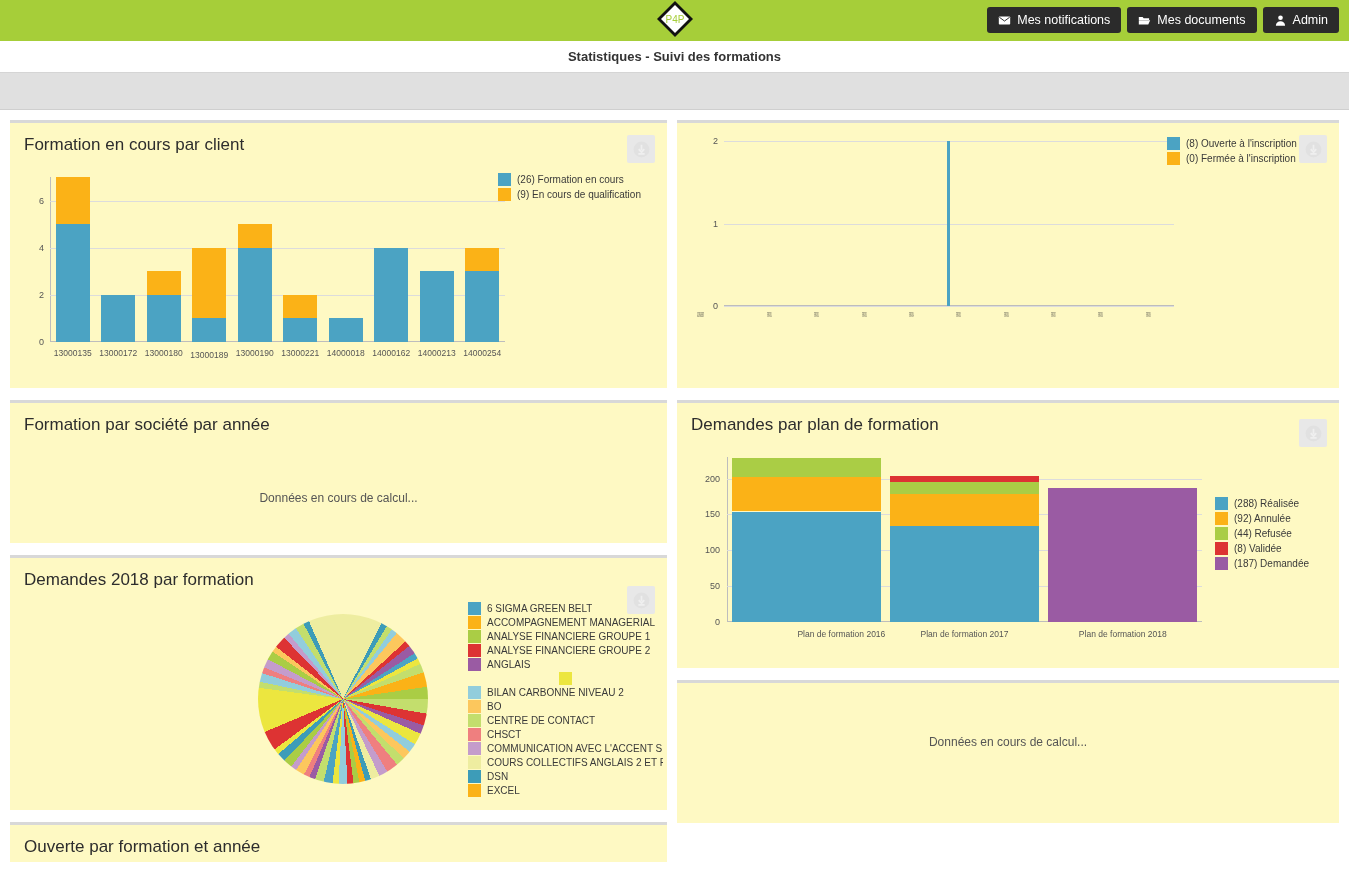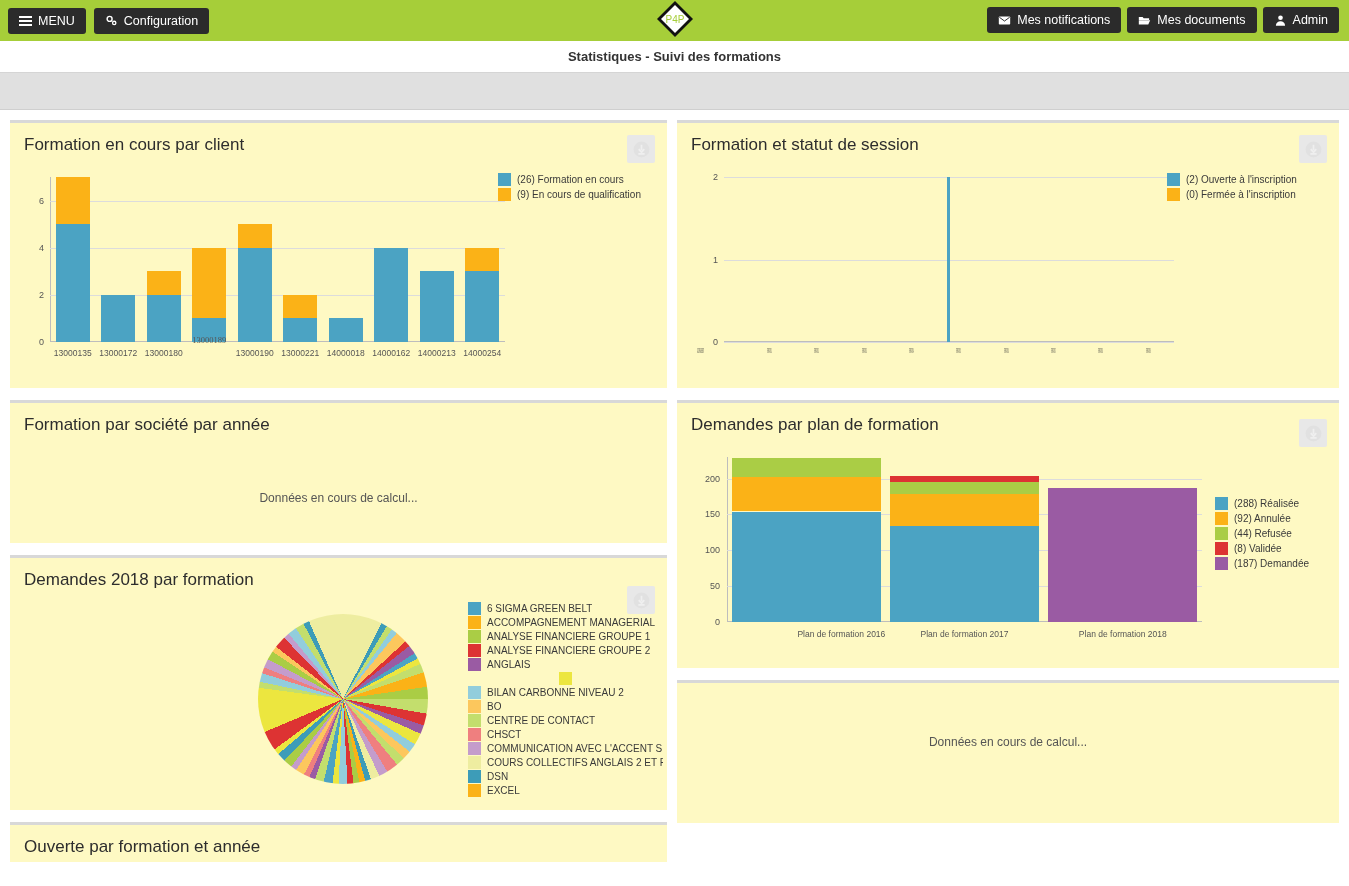--- a/index.html
+++ b/index.html
@@ -178,35 +178,20 @@
     line-height: 10px;
   }
 
   .pie-wrap { position: absolute; }
   .pie { border-radius: 50%; }
 </style>
 </head>
 <body>
 
 <div class="topbar">
-  <div class="topbar-left">
-    <button class="btn-dark">
-      <span class="ic-burger">
-          <i></i>
-        </span>
-      <span>MENU</span>
-    </button>
-    <button class="btn-dark">
-      <svg class="ic" viewBox="0 0 24 24">
-        <circle cx="8.5" cy="9" r="4.6" fill="none" stroke="#fff" stroke-width="2.6"></circle>
-        <circle cx="17" cy="16.5" r="3.1" fill="none" stroke="#fff" stroke-width="2.4"></circle>
-      </svg>
-      <span>Configuration</span>
-    </button>
-  </div>
 
   <div class="logo">
     <svg viewBox="0 0 44 44" width="44" height="44">
       <polygon points="22,3 40,21 22,39 4,21" fill="#111111"></polygon>
       <polygon points="22,7 36,21 22,35 8,21" fill="#ffffff"></polygon>
       <text x="22" y="25" font-size="10" font-family="Liberation Sans, sans-serif" fill="#a6ce39" text-anchor="middle">P4P</text>
     </svg>
   </div>
 
   <div class="topbar-right">
@@ -269,21 +254,21 @@
           <div class="xtick" style="left: 75.5px; top: 181px; width: 45.5px;">13000172</div>
           <div class="bar" style="left: 126.915px; width: 33.67px; top: 104.286px; height: 70.7143px;">
             <div class="seg" style="top: 0px; height: 23.5714px; background: rgb(251, 178, 23);"></div>
             <div class="seg" style="top: 23.5714px; height: 47.1429px; background: rgb(75, 163, 195);"></div>
           </div>
           <div class="xtick" style="left: 121px; top: 181px; width: 45.5px;">13000180</div>
           <div class="bar" style="left: 172.415px; width: 33.67px; top: 80.7143px; height: 94.2857px;">
             <div class="seg" style="top: 0px; height: 70.7143px; background: rgb(251, 178, 23);"></div>
             <div class="seg" style="top: 70.7143px; height: 23.5714px; background: rgb(75, 163, 195);"></div>
           </div>
-          <div class="xtick" style="left: 166.5px; top: 168px; width: 45.5px; font-family: Liberation Serif, serif;">13000189</div>
+          <div class="xtick" style="left: 166.5px; top: 183px; width: 45.5px;">13000189</div>
           <div class="bar" style="left: 217.915px; width: 33.67px; top: 57.1429px; height: 117.857px;">
             <div class="seg" style="top: 0px; height: 23.5714px; background: rgb(251, 178, 23);"></div>
             <div class="seg" style="top: 23.5714px; height: 94.2857px; background: rgb(75, 163, 195);"></div>
           </div>
           <div class="xtick" style="left: 212px; top: 181px; width: 45.5px;">13000190</div>
           <div class="bar" style="left: 263.415px; width: 33.67px; top: 127.857px; height: 47.1429px;">
             <div class="seg" style="top: 0px; height: 23.5714px; background: rgb(251, 178, 23);"></div>
             <div class="seg" style="top: 23.5714px; height: 23.5714px; background: rgb(75, 163, 195);"></div>
           </div>
           <div class="xtick" style="left: 257.5px; top: 181px; width: 45.5px;">13000221</div>
@@ -396,21 +381,20 @@
     </div>
 
     <div class="panel" style="height:40px">
       <h2 class="panel-title">Ouverte par formation et année</h2>
     </div>
   </div>
 
   <div class="col-right">
 
     <div class="panel" style="height:268px">
-      <h2 class="panel-title">Formation et statut de session</h2>
       <div class="dl-btn">
         <svg viewBox="0 0 24 24">
           <circle cx="12" cy="12" r="10" fill="#e1e1e1"></circle>
           <path d="M12 6v7M8.5 11.5 12 15.5 15.5 11.5M8 17.5h8" fill="none" stroke="#efefef" stroke-width="2.2"></path>
         </svg>
       </div>
       <div class="chart" id="chart2" style="height:215px">
           <div class="plot" style="left: 37px; top: 10px; width: 450px; height: 165px; border-left: none;"></div>
           <div class="gridline" style="left: 37px; top: 175px; width: 450px;"></div>
           <div class="ytick" style="left: 0px; top: 175px; width: 31px;">0</div>
@@ -427,21 +411,21 @@
             <span>FORMATION 4</span>
             <span>FORMATION 5</span>
             <span>FORMATION 6</span>
             <span>FORMATION 7</span>
             <span>FORMATION 8</span>
             <span>FORMATION 9</span>
           </div>
           <div class="legend" style="left: 480px; top: 6px;">
             <div class="lg-row">
               <span class="sw" style="background: rgb(75, 163, 195);"></span>
-              <span class="lg-txt">(2) Ouverte à l'inscription</span>
+              <span class="lg-txt">(8) Ouverte à l'inscription</span>
             </div>
             <div class="lg-row">
               <span class="sw" style="background: rgb(251, 178, 23);"></span>
               <span class="lg-txt">(0) Fermée à l'inscription</span>
             </div>
           </div>
         </div>
     </div>
 
     <div class="panel" style="height:268px">

